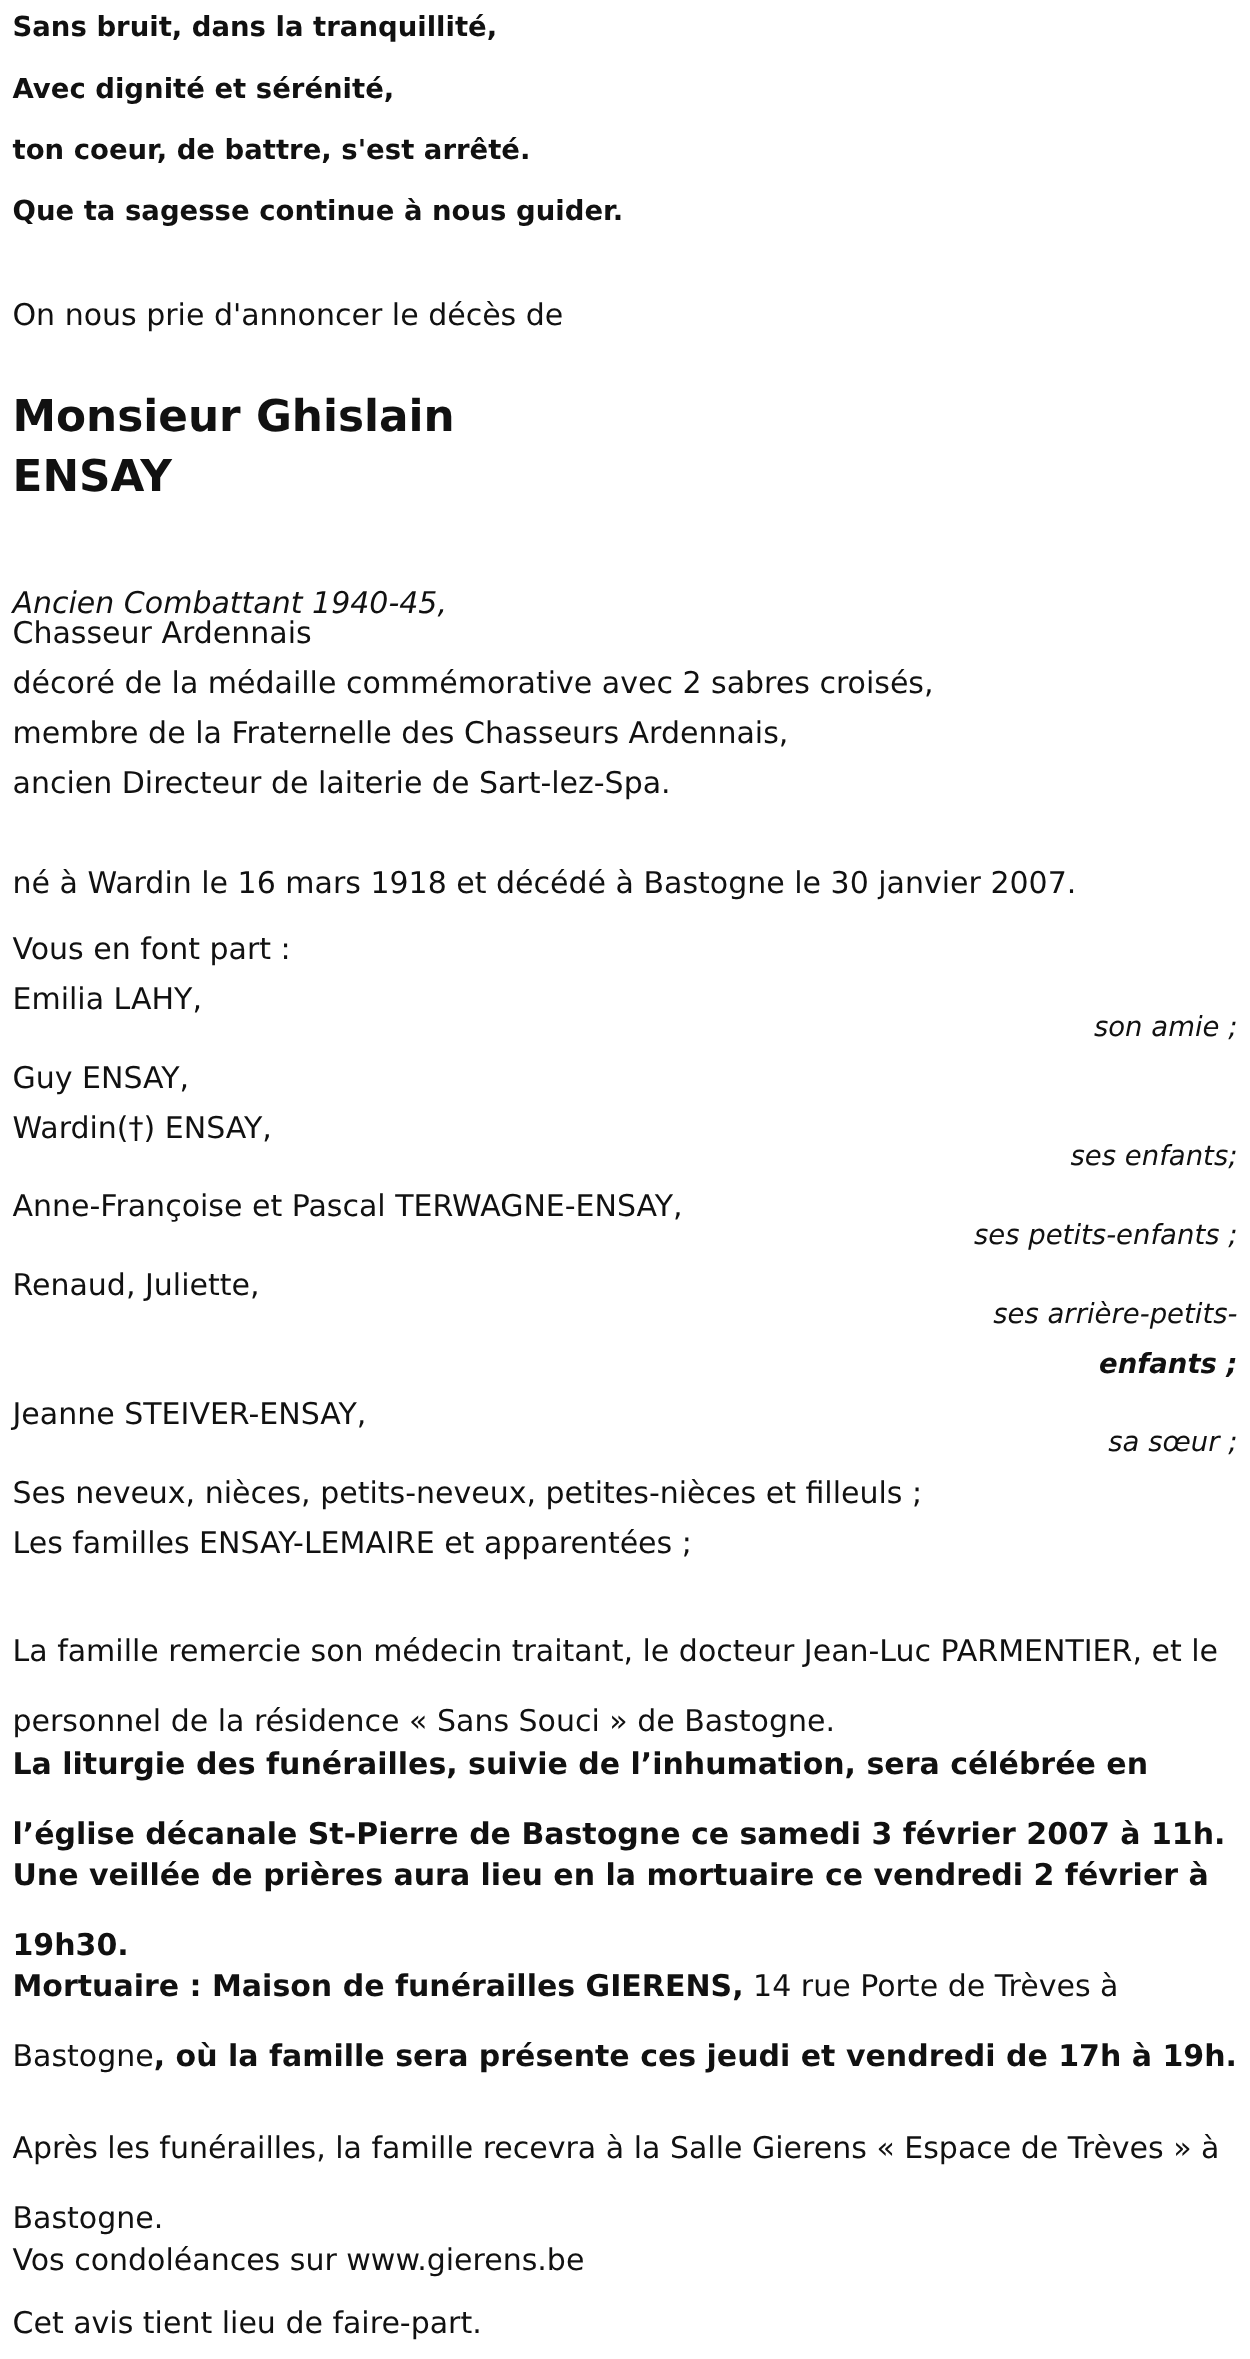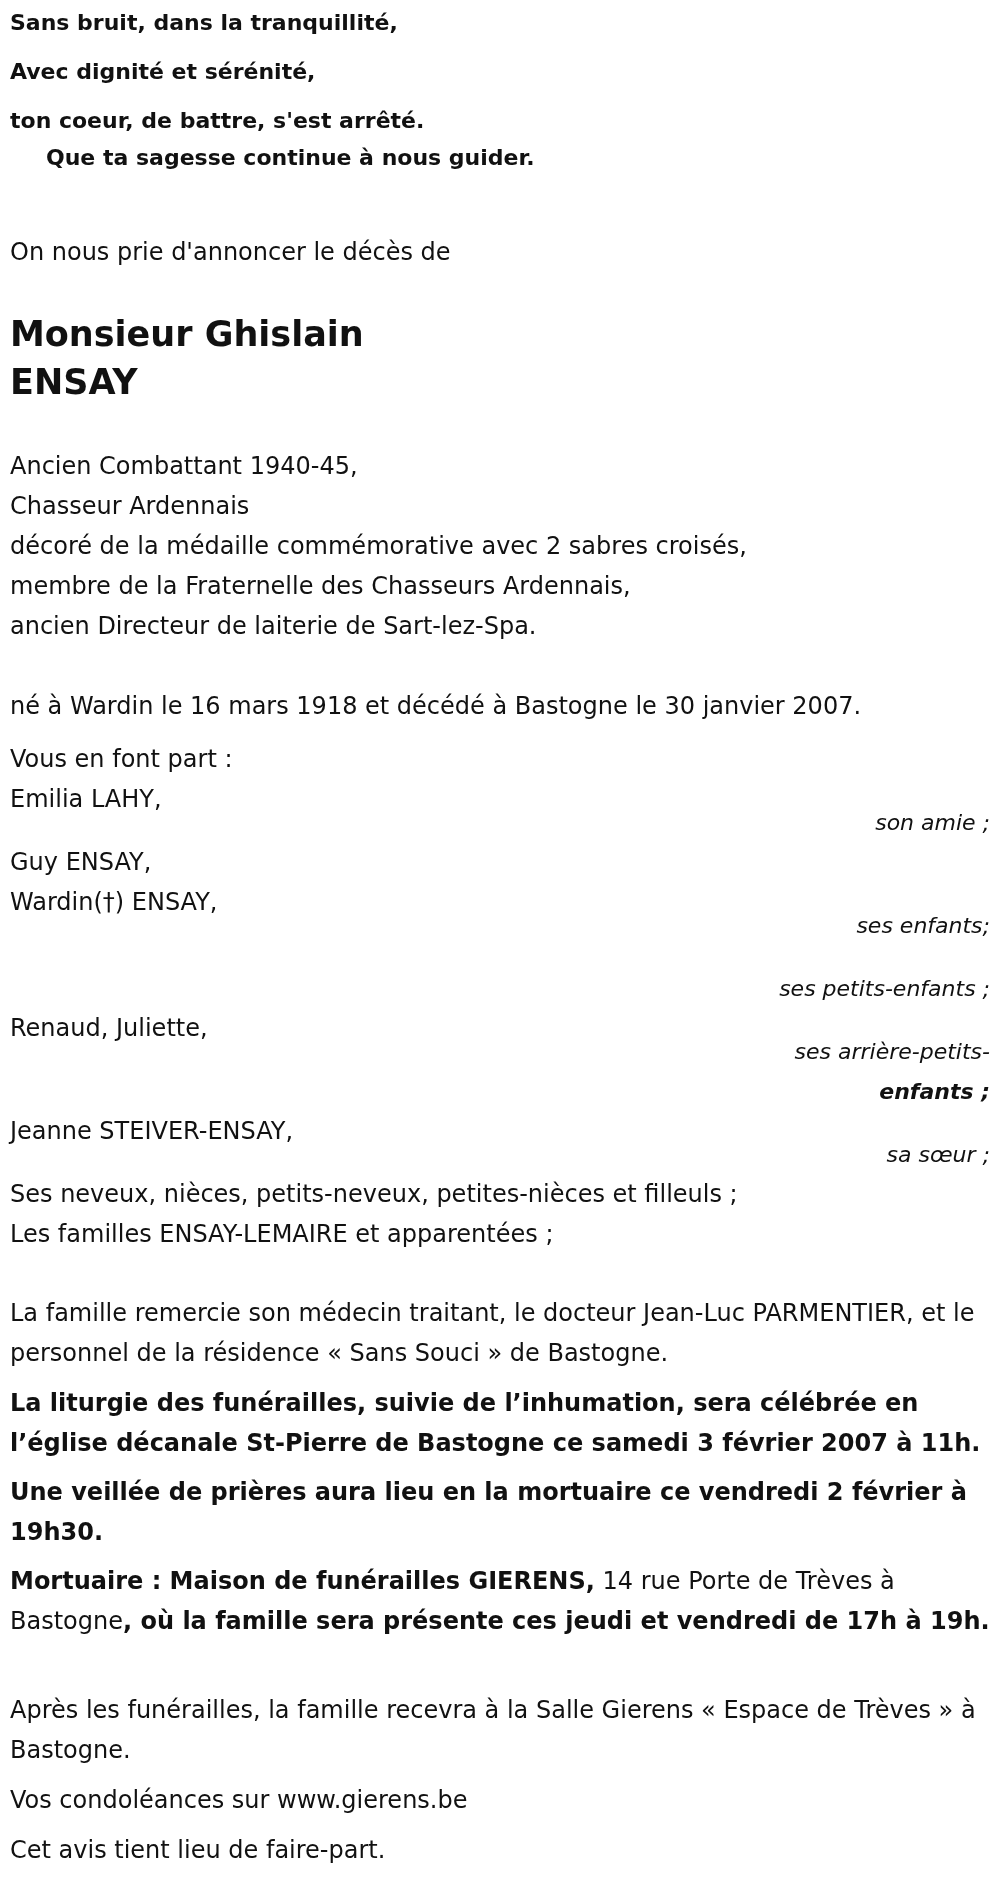--- a/index.html
+++ b/index.html
@@ -18,57 +18,58 @@
     .txt { font-size: 24px; }
     .bold { font-weight: bold; margin-top: 32px; }
     .rel {
       position: absolute;
       right: 10px;
       font-style: italic;
       font-size: 22px;
       white-space: nowrap;
       text-align: right;
     }
-    .para { position: absolute; left: 10px; width: 985px; font-size: 24px; line-height: 40px; }
+    .para { position: absolute; left: 10px; width: 985px; font-size: 24px; line-height: 56px; }
     .para.b { font-weight: bold; }
   </style>
 </head>
 <body>
 
 <div class="page">
 
   <div class="abs poem" style="top:10px;">Sans bruit, dans la tranquillité,</div>
   <div class="abs poem" style="top:59px;">Avec dignité et sérénité,</div>
   <div class="abs poem" style="top:108px;">ton coeur, de battre, s'est arrêté.</div>
-  <div class="abs poem" style="top:145px;margin-left:36px;">Que ta sagesse continue à nous guider.</div>
+  <div class="abs poem" style="top:157px;">Que ta sagesse continue à nous guider.</div>
 
   <div class="abs intro" style="top:238px;">On nous prie d'annoncer le décès de</div>
 
   <div class="abs name" style="top:310px;">
     <div>Monsieur Ghislain</div>
     <div>ENSAY</div>
   </div>
 
-  <div class="abs txt" style="top:452px;">Ancien Combattant 1940-45,</div>
+  <div class="abs txt" style="top:468px;font-style:italic;">Ancien Combattant 1940-45,</div>
   <div class="abs txt" style="top:492px;">Chasseur Ardennais</div>
   <div class="abs txt" style="top:532px;">décoré de la médaille commémorative avec 2 sabres croisés,</div>
   <div class="abs txt" style="top:572px;">membre de la Fraternelle des Chasseurs Ardennais,</div>
   <div class="abs txt" style="top:612px;">ancien Directeur de laiterie de Sart-lez-Spa.</div>
 
   <div class="abs txt" style="top:692px;">né à Wardin le 16 mars 1918 et décédé à Bastogne le 30 janvier 2007.</div>
 
   <div class="abs txt" style="top:745px;">Vous en font part :</div>
 
   <div class="abs txt" style="top:785px;">Emilia LAHY,</div>
   <div class="rel" style="top:810px;">son amie ;</div>
 
   <div class="abs txt" style="top:848px;">Guy ENSAY,</div>
   <div class="abs txt" style="top:888px;">Wardin(†) ENSAY,</div>
   <div class="rel" style="top:913px;">ses enfants;</div>
 
+  <div class="abs txt" style="top:951px;">Anne-Françoise et Pascal TERWAGNE-ENSAY,</div>
   <div class="rel" style="top:976px;">ses petits-enfants ;</div>
 
   <div class="abs txt" style="top:1014px;">Renaud, Juliette,</div>
   <div class="rel" style="top:1039px;">ses arrière-petits-</div>
   <div class="rel" style="top:1079px;font-weight:bold;">enfants ;</div>
 
   <div class="abs txt" style="top:1117px;">Jeanne STEIVER-ENSAY,</div>
   <div class="rel" style="top:1142px;">sa sœur ;</div>
 
   <div class="abs txt" style="top:1180px;text-align:center;">Ses neveux, nièces, petits-neveux, petites-nièces et filleuls ;</div>

